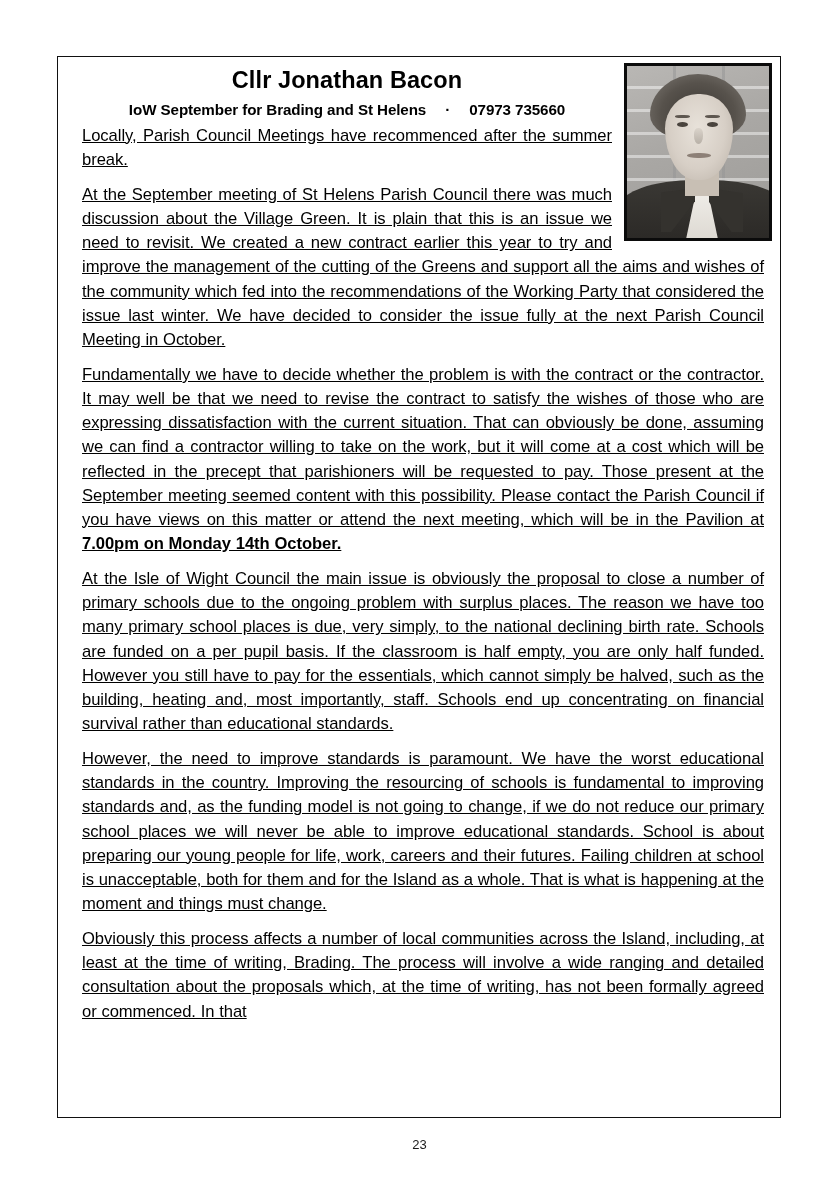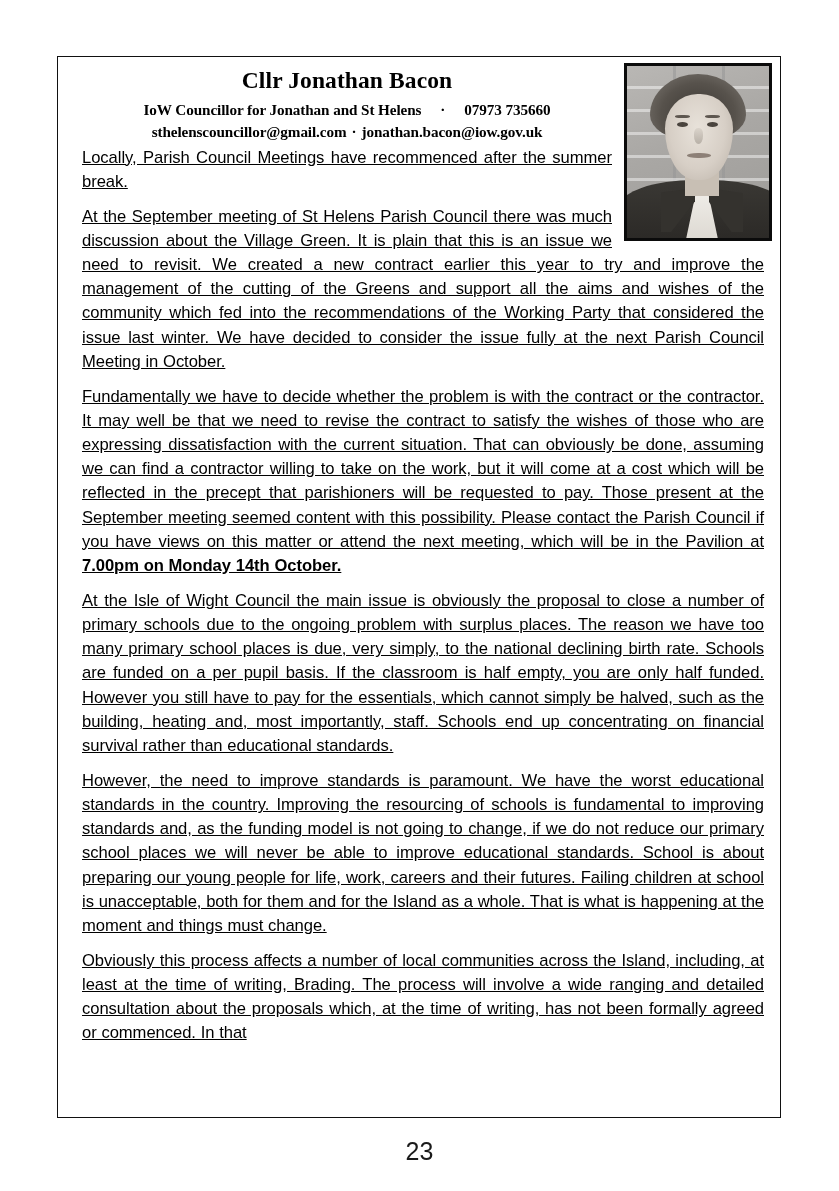--- a/index.html
+++ b/index.html
@@ -146,21 +146,20 @@
     position: absolute;
     left: 58px; top: 104px;
     width: 34px; height: 26px;
     background: #c8bfb4;
   }
 
   
   .masthead {
     text-align: center;
     padding-top: 2px;
-    font-family: Liberation Serif, serif;
   }
   .masthead-title {
     font-size: 23.5px;
     font-weight: bold;
     letter-spacing: 0.1px;
     margin: 3px 0 5px 0;
     line-height: 1.1;
   }
   .masthead-line {
     font-size: 15.2px;
@@ -195,21 +194,21 @@
   p.para b { font-weight: bold; }
   p.para:last-child { margin-bottom: 0; }
 
   
   #page-number {
     position: absolute;
     left: 0;
     top: 1137px;
     width: 839px;
     text-align: center;
-    font-size: 25px;
+    font-size: 13px;
     color: #1a1a1a;
   }
 </style>
 </head>
 <body>
 
 <div id="page">
 
   <div id="article-frame">
 
@@ -228,26 +227,23 @@
         <div class="ph-eye-r"></div>
         <div class="ph-nose"></div>
         <div class="ph-mouth"></div>
       </div>
     </div>
 
     <div class="masthead">
       <div class="masthead-title">Cllr Jonathan Bacon</div>
 
       <div class="masthead-line">
-        <span>IoW Councillor for Jonathan and St Helens</span><span class="gap"></span><span class="sep">·</span><span class="gap"></span><span>07973 735660</span>
+        <span>IoW September for Brading and St Helens</span><span class="gap"></span><span class="sep">·</span><span class="gap"></span><span>07973 735660</span>
       </div>
 
-      <div class="masthead-line">
-        <span>sthelenscouncillor@gmail.com</span><span class="sep">·</span><span>jonathan.bacon@iow.gov.uk</span>
-      </div>
 
     </div>
 
     <div class="body-copy">
       <p class="para">Locally, Parish Council Meetings have recommenced after the summer break.</p>
       <p class="para">At the September meeting of St Helens Parish Council there was much discussion about the Village Green. It is plain that this is an issue we need to revisit. We created a new contract earlier this year to try and improve the management of the cutting of the Greens and support all the aims and wishes of the community which fed into the recommendations of the Working Party that considered the issue last winter. We have decided to consider the issue fully at the next Parish Council Meeting in October.</p>
       <p class="para">
         <span>Fundamentally we have to decide whether the problem is with the contract or the contractor. It may well be that we need to revise the contract to satisfy the wishes of those who are expressing dissatisfaction with the current situation. That can obviously be done, assuming we can find a contractor willing to take on the work, but it will come at a cost which will be reflected in the precept that parishioners will be requested to pay. Those present at the September meeting seemed content with this possibility. Please contact the Parish Council if you have views on this matter or attend the next meeting, which will be in the Pavilion at </span><b>7.00pm on Monday 14th October.</b>
       </p>
       <p class="para">At the Isle of Wight Council the main issue is obviously the proposal to close a number of primary schools due to the ongoing problem with surplus places. The reason we have too many primary school places is due, very simply, to the national declining birth rate. Schools are funded on a per pupil basis. If the classroom is half empty, you are only half funded. However you still have to pay for the essentials, which cannot simply be halved, such as the building, heating and, most importantly, staff. Schools end up concentrating on financial survival rather than educational standards.</p>

